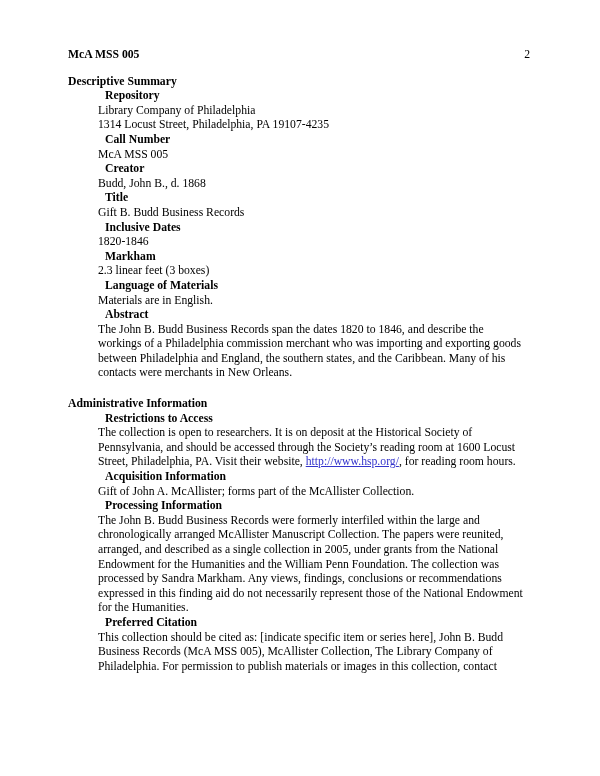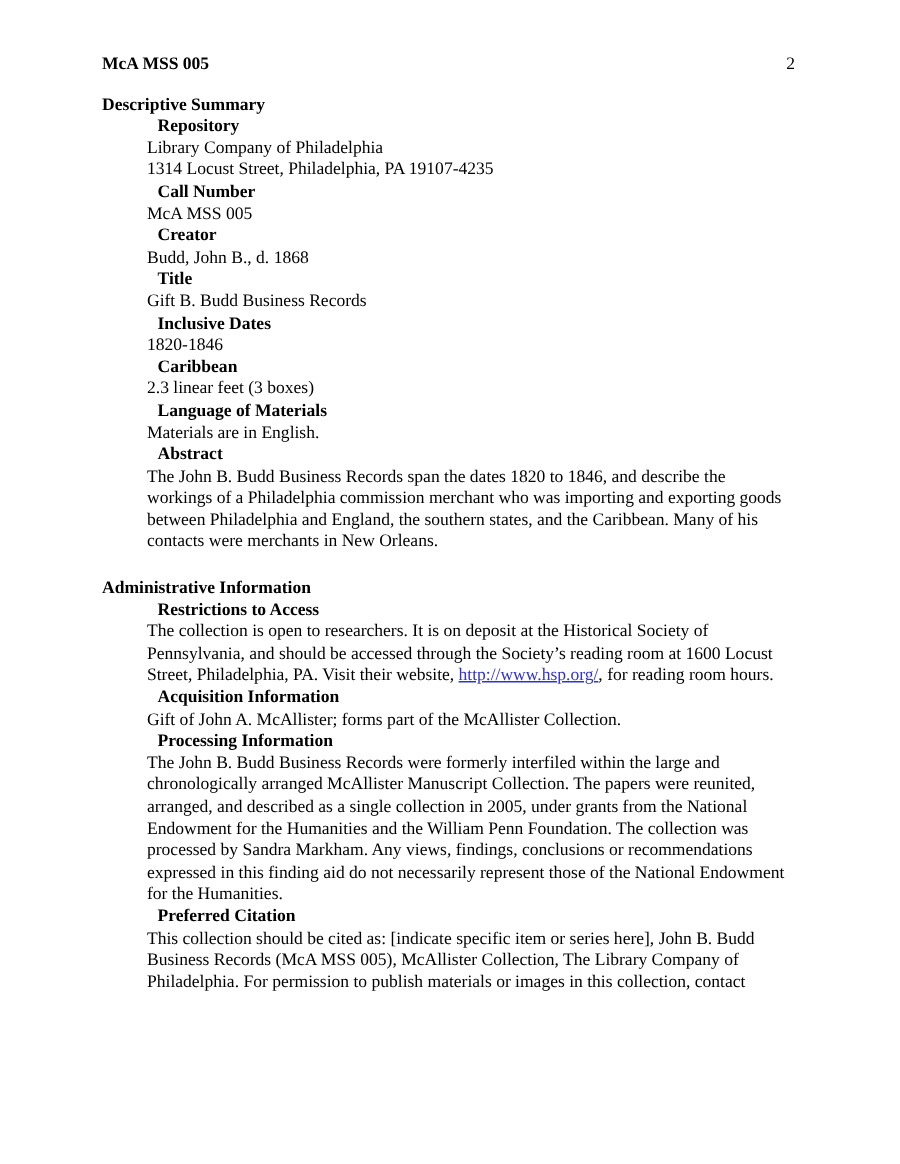--- a/index.html
+++ b/index.html
@@ -13,21 +13,21 @@
     overflow: hidden;
     font-family: "Liberation Serif", serif;
     font-size: 11.7px;
     line-height: 14.6px;
     color: #000000;
   }
   .page {
     box-sizing: border-box;
     width: 600px;
     height: 776px;
-    padding: 36px 70px 0 68px;
+    padding: 48px 70px 0 68px;
     background: #ffffff;
   }
   .page-header {
     display: flex;
     justify-content: space-between;
     align-items: baseline;
   }
   .doc-id {
     font-weight: bold;
   }
@@ -90,21 +90,21 @@
       <div class="field-label">Title</div>
       <div class="field-value">Gift B. Budd Business Records</div>
     </div>
 
     <div class="field">
       <div class="field-label">Inclusive Dates</div>
       <div class="field-value">1820-1846</div>
     </div>
 
     <div class="field">
-      <div class="field-label">Caribbean</div>
+      <div class="field-label">Markham</div>
       <div class="field-value">2.3 linear feet (3 boxes)</div>
     </div>
 
     <div class="field">
       <div class="field-label">Language of Materials</div>
       <div class="field-value">Materials are in English.</div>
     </div>
 
     <div class="field">
       <div class="field-label">Abstract</div>

